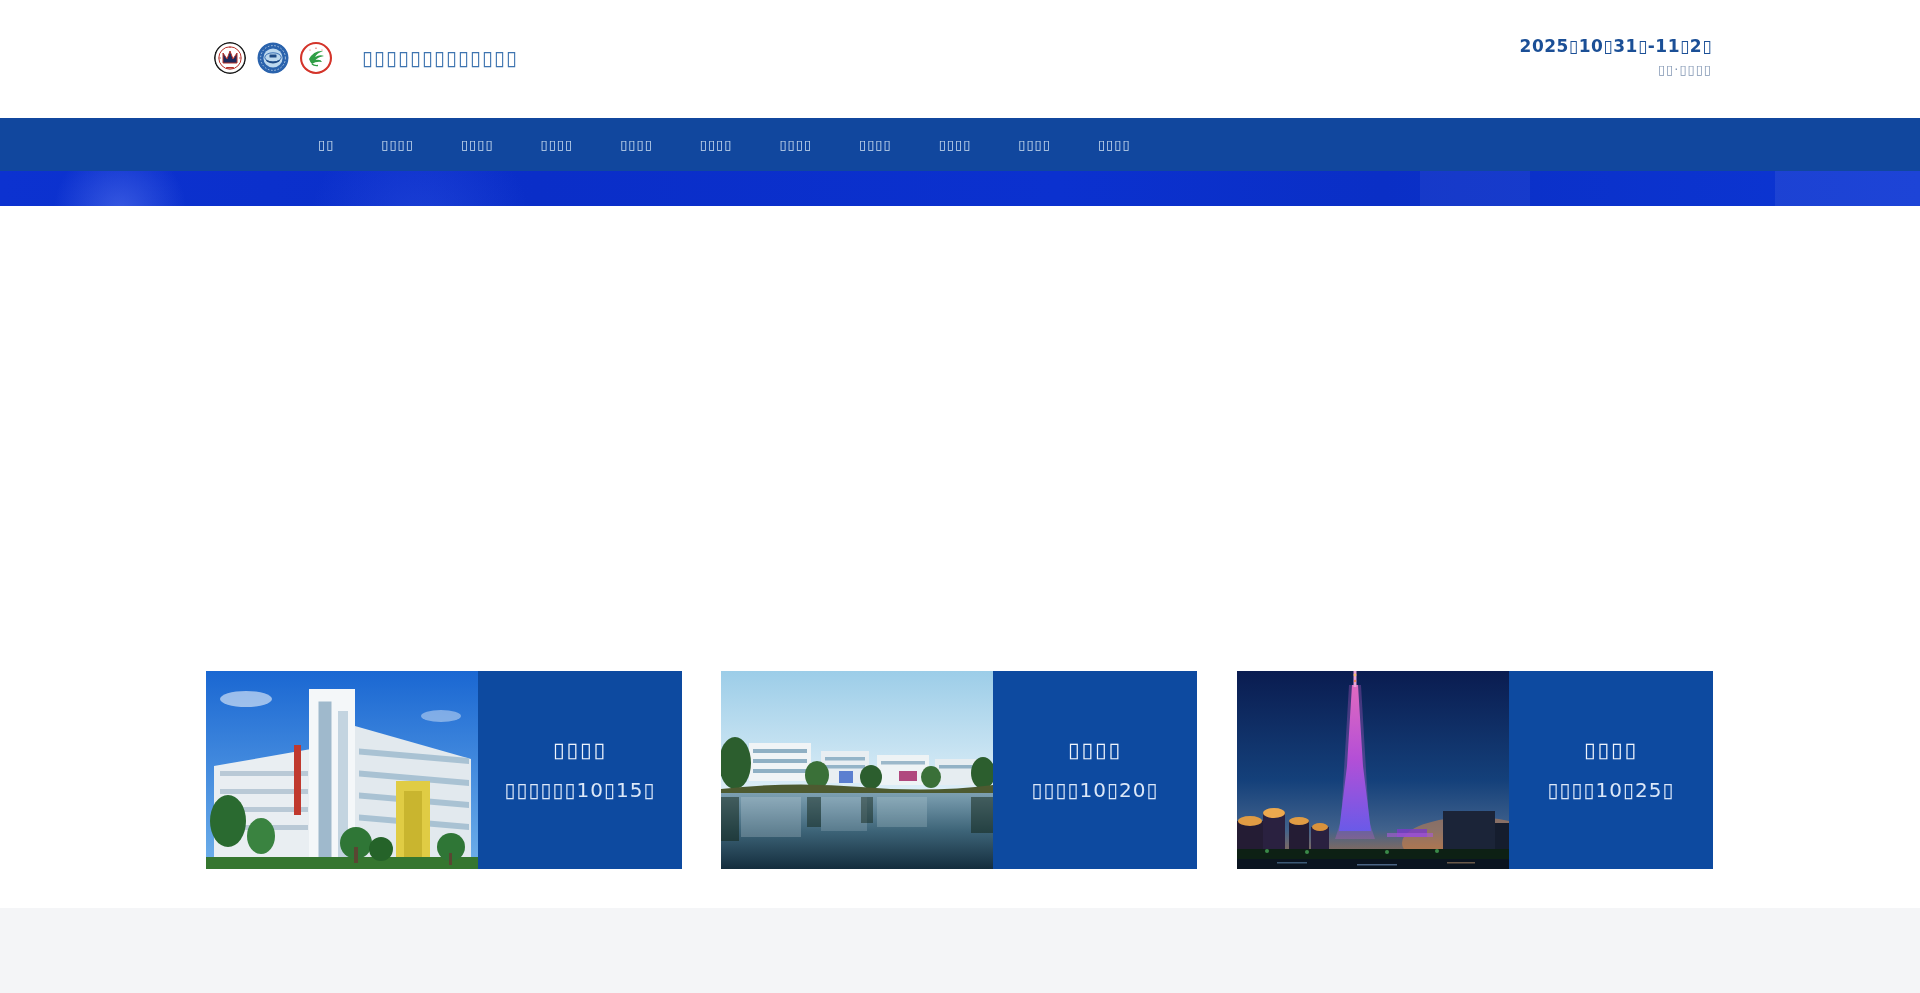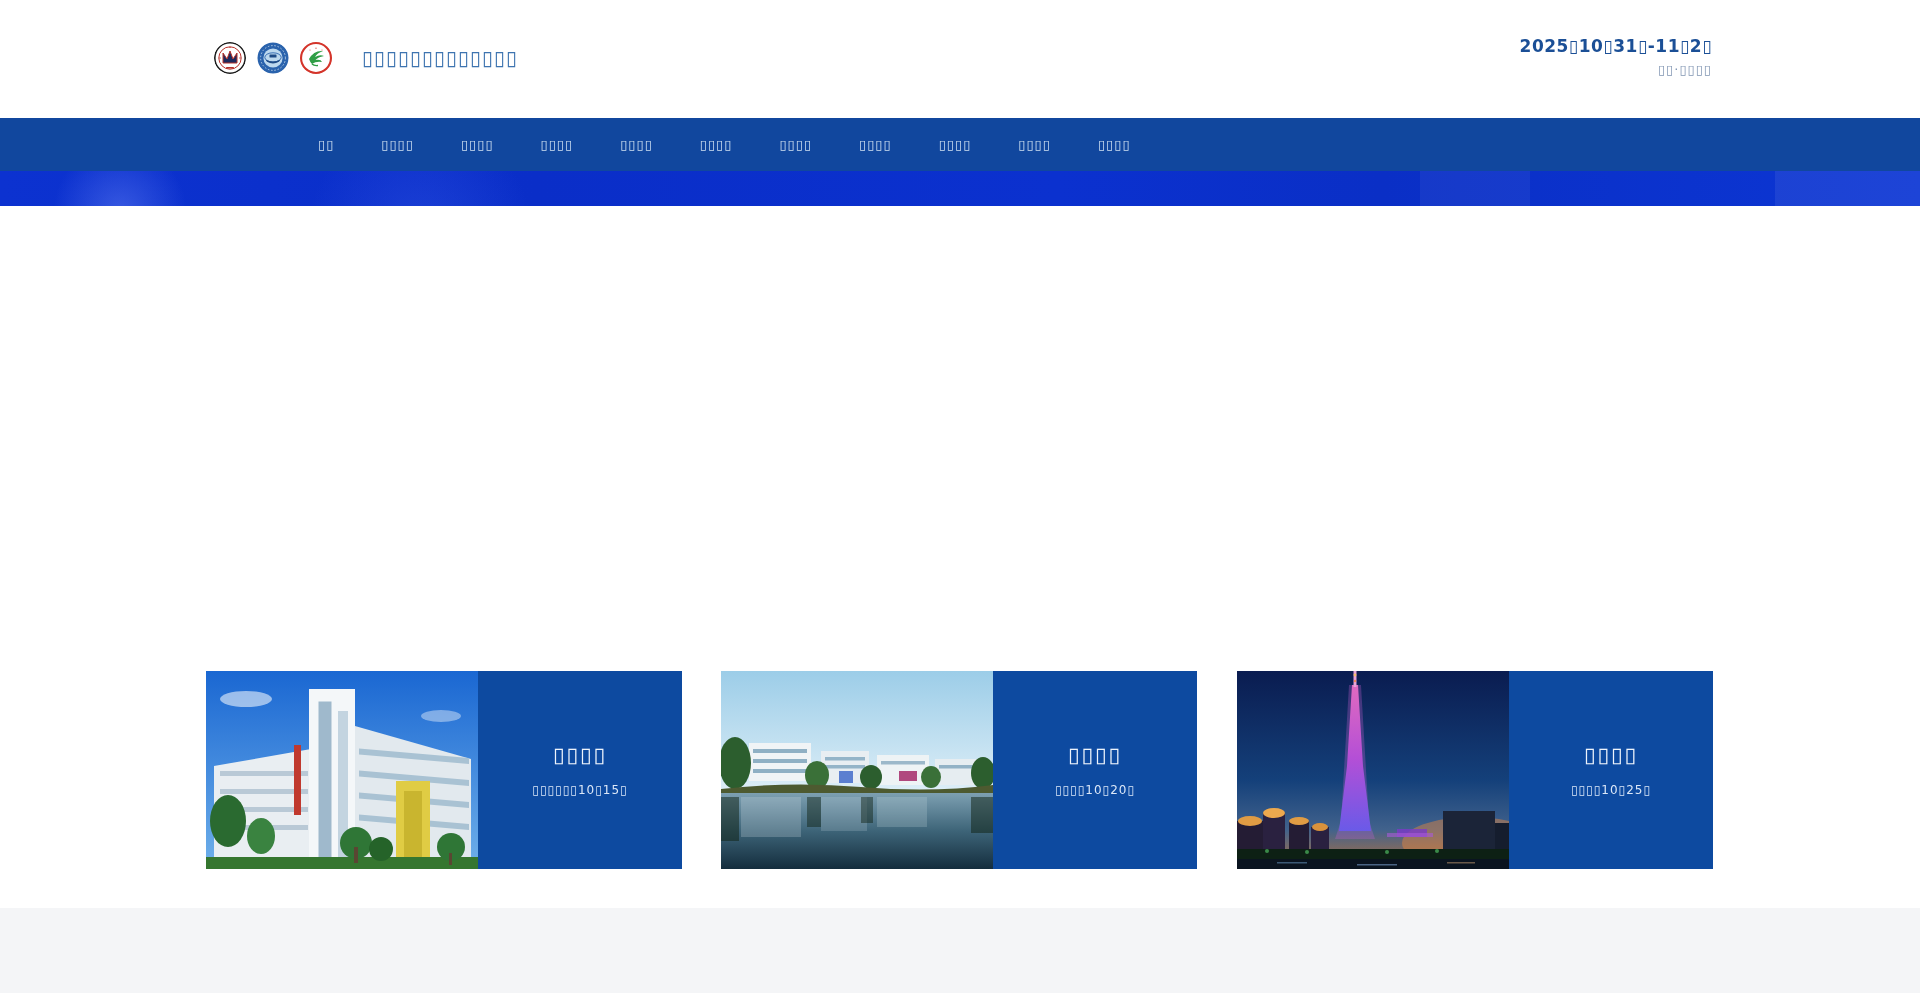--- a/index.html
+++ b/index.html
@@ -33,21 +33,21 @@
   .band .streak { position:absolute; top:0; height:35px; background:rgba(255,255,255,0.05); }
 
   
   .cards { position:absolute; left:0; top:671px; width:1920px; height:198px; }
   .card { position:absolute; top:0; width:476px; height:198px; display:flex; cursor:pointer; }
   .card-photo { width:272px; height:198px; flex:0 0 272px; overflow:hidden; }
   .card-photo svg { display:block; }
   .card-panel { flex:1; background:#0d4aa0; color:#fff; display:flex; flex-direction:column;
     align-items:center; justify-content:center; }
   .card-title { font-size:21px; font-weight:bold; color:#eef4fc; letter-spacing:2px; }
-  .card-deadline { margin-top:16px; font-size:12px; color:#dce8f8; letter-spacing:1px; }
+  .card-deadline { margin-top:16px; font-size:20px; color:#dce8f8; letter-spacing:1px; }
 
   
   .footer-zone { position:absolute; left:0; top:908px; width:1920px; height:85px; background:#f4f5f7; }
 </style>
 </head>
 <body>
 
 <div class="page">
 
   <div class="header">

